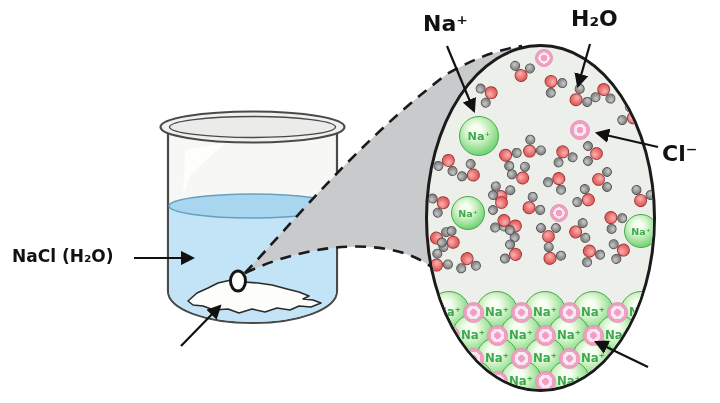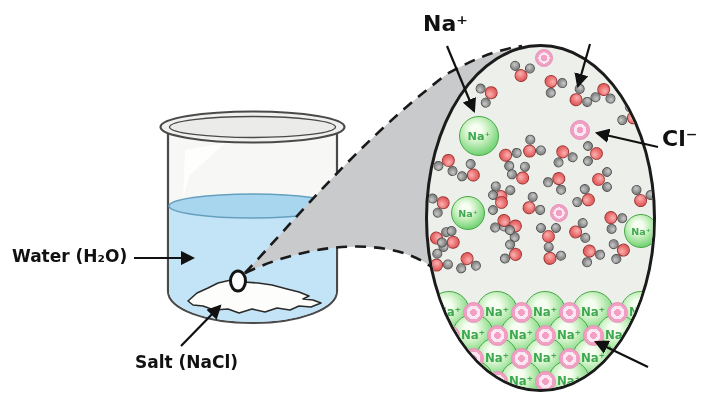--- a/index.html
+++ b/index.html
@@ -348,17 +348,17 @@
       </marker>
     </defs>
     <line x1="134" y1="258" x2="193" y2="258" stroke="#111" stroke-width="2.2" marker-end="url(#ah)"></line>
     <line x1="181" y1="346" x2="220" y2="306" stroke="#111" stroke-width="2.2" marker-end="url(#ah)"></line>
     <line x1="447" y1="46" x2="474" y2="111" stroke="#111" stroke-width="2.2" marker-end="url(#ah)"></line>
     <line x1="590" y1="44" x2="578" y2="86" stroke="#111" stroke-width="2.2" marker-end="url(#ah)"></line>
     <line x1="658" y1="147" x2="597" y2="133" stroke="#111" stroke-width="2.2" marker-end="url(#ah)"></line>
     <line x1="648" y1="367" x2="596" y2="342" stroke="#111" stroke-width="2.2" marker-end="url(#ah)"></line>
   </svg>
 
-  <div class="lbl small" style="left:12px;top:246px;">Water (H₂O)</div>
-  <div class="lbl small" style="left:135px;top:352px;">Salt (NaCl)</div>
+  <div class="lbl small" style="left:12px;top:246px;">NaCl (H₂O)</div>
   <div class="lbl big" style="left:423px;top:11px;">Na⁺</div>
-  <div class="lbl big" style="left:662px;top:126px;">Cl⁻</div>
+  <div class="lbl big" style="left:571px;top:6px;">H₂O</div>
+  <div class="lbl big" style="left:662px;top:141px;">Cl⁻</div>
 </div>
 
 </body></html>

